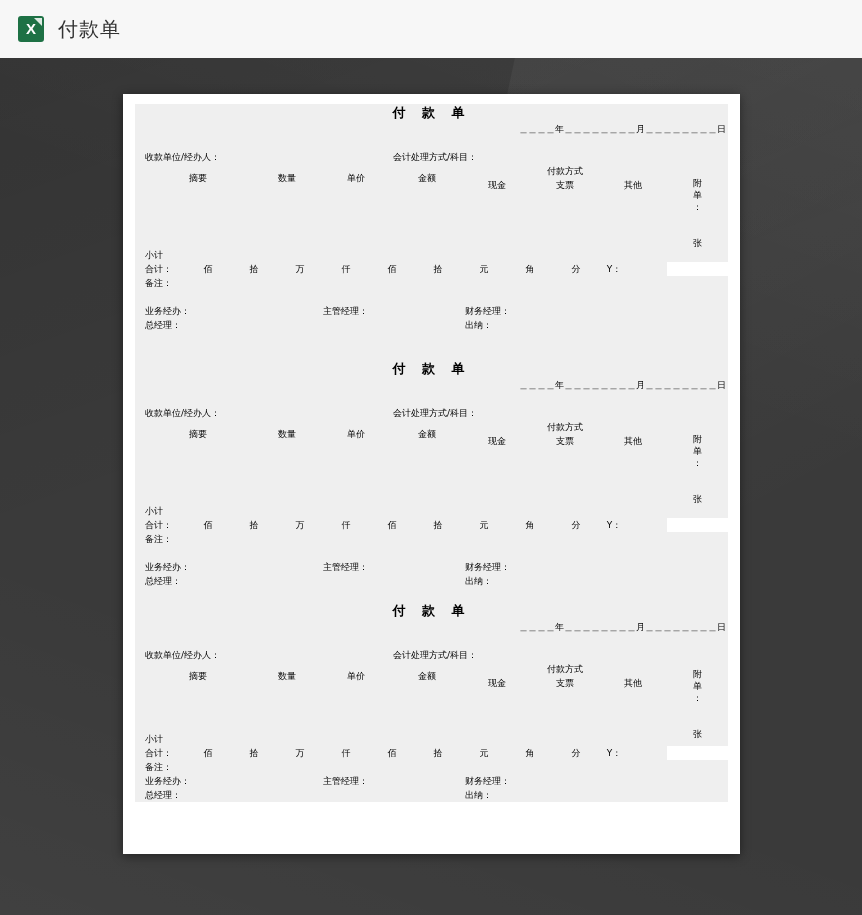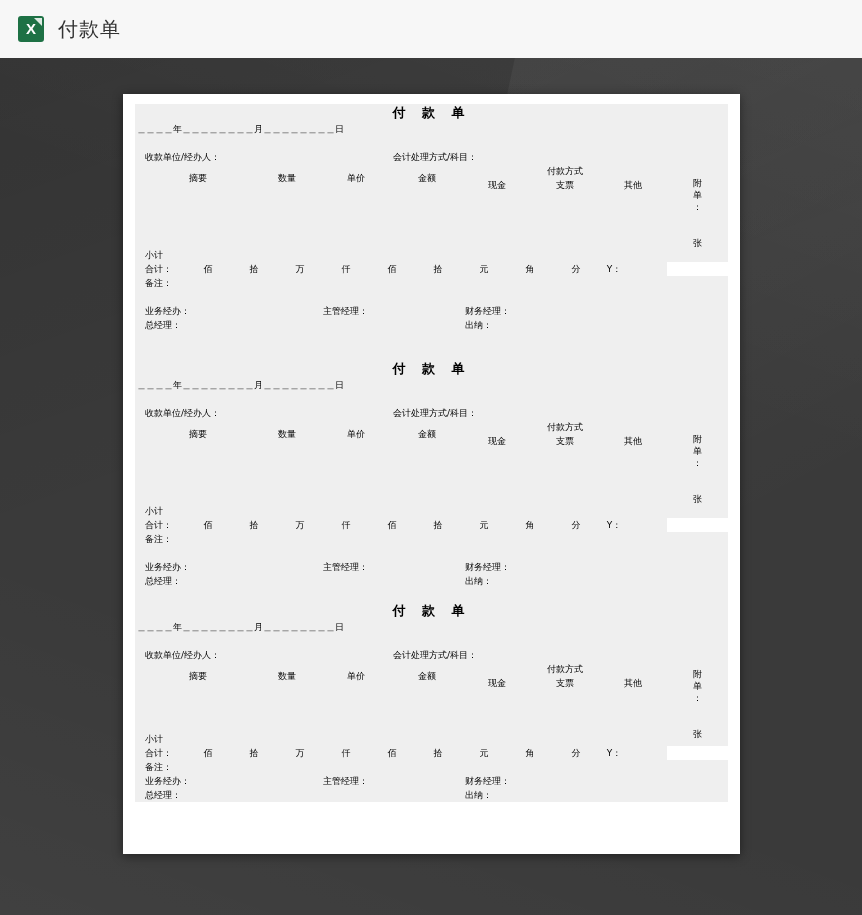--- a/index.html
+++ b/index.html
@@ -128,21 +128,21 @@
   .lft { text-align: left; margin-left: 42px; }
 
   .title-cell {
     font-size: 13px;
     font-weight: bold;
     letter-spacing: 6px;
     text-align: center;
     height: 20px;
   }
   .date-line {
-    text-align: left;
+    text-align: right;
     font-size: 9px;
     height: 14px;
     letter-spacing: 0px;
   }
   .spacer-row td { height: 9px; background: #efefef; }
   .gap-row td { height: 14px; background: #efefef; border: none; }
 
   .hdr { font-size: 9px; }
   .att-cell {
     text-align: center;

